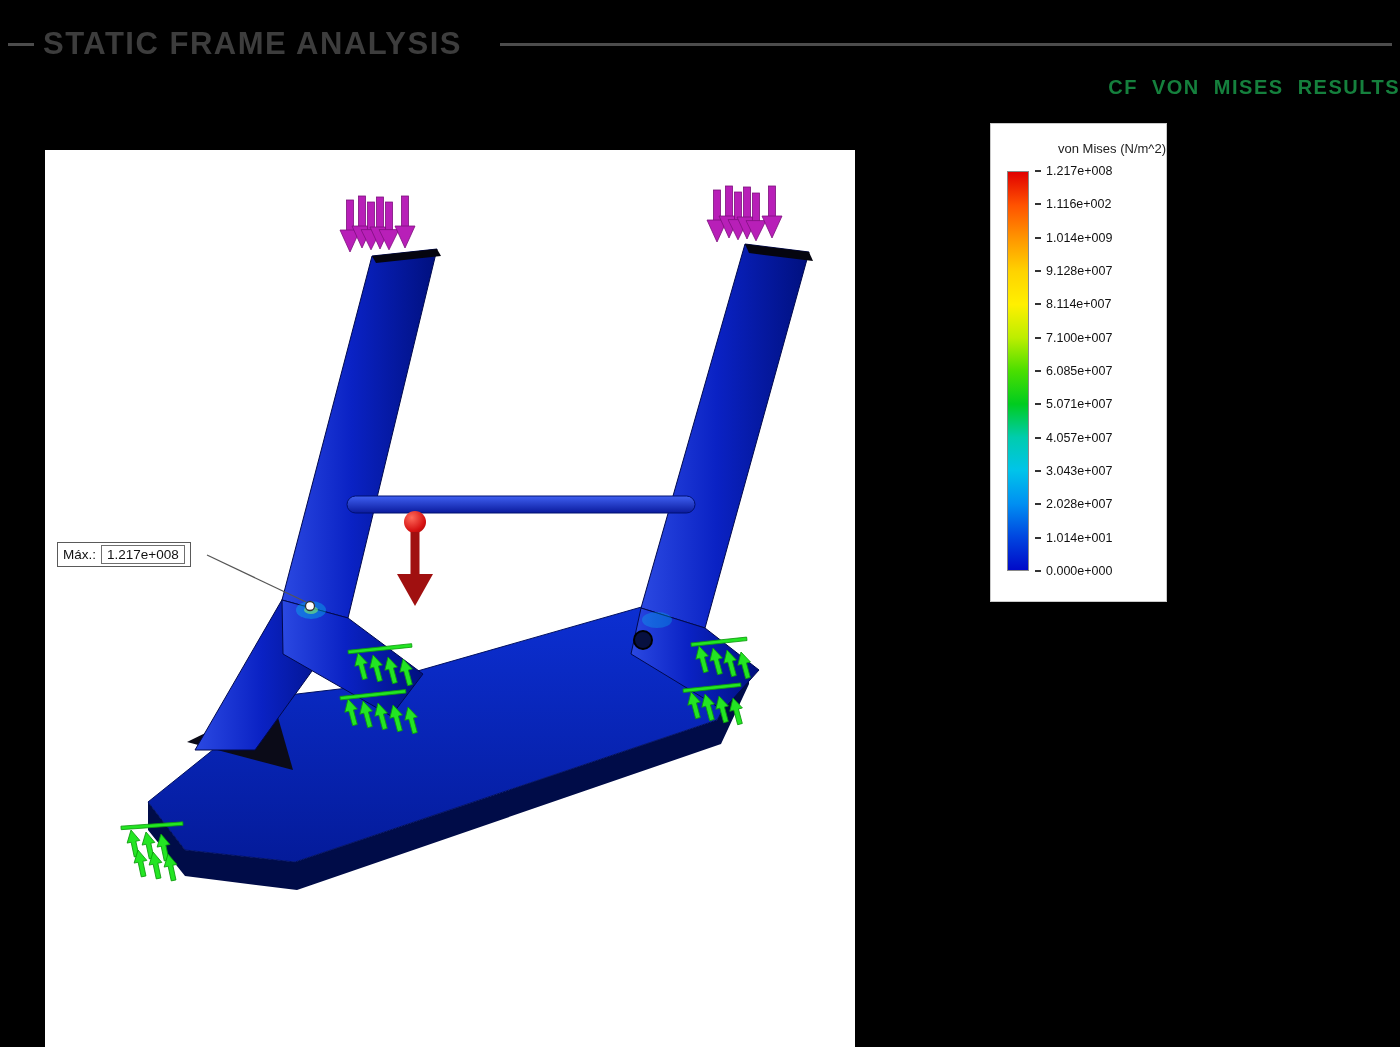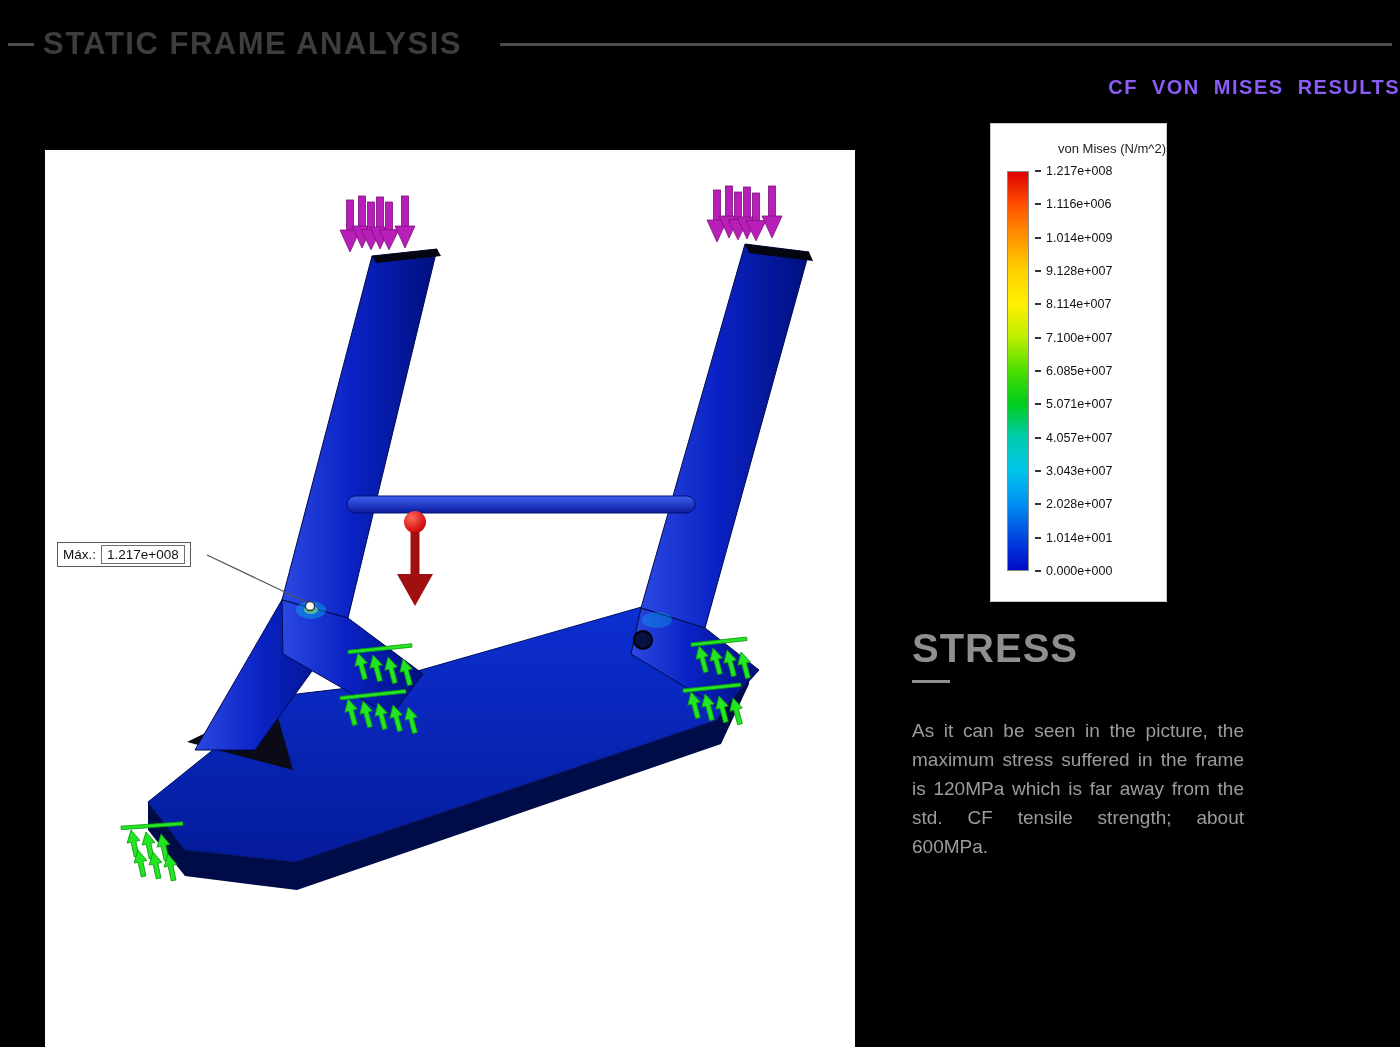--- a/index.html
+++ b/index.html
@@ -7,21 +7,21 @@
   body { width: 1400px; height: 1047px; font-family: "Liberation Sans", sans-serif; }
 
   .slide { position: relative; width: 1400px; height: 1047px; background: #000; overflow: hidden; }
 
   
   .header { position: absolute; left: 0; top: 26px; width: 100%; text-align: right; }
   .title-row { display: flex; align-items: center; }
   .title-dash { width: 26px; height: 3px; background: #4c4c4c; margin: 0 9px 0 8px; flex: 0 0 auto; }
   .page-title { font-size: 31px; font-weight: 700; color: #3d3d3d; letter-spacing: 1.5px; white-space: nowrap; }
   .title-rule { flex: 1; height: 3px; background: #4c4c4c; margin-left: 38px; margin-right: 8px; }
-  .page-subtitle { margin-left: 43px; margin-top: 14px; font-size: 20px; font-weight: 700; color: #8b5cf6; letter-spacing: 1.5px; word-spacing: 7px; }
+  .page-subtitle { margin-left: 43px; margin-top: 14px; font-size: 20px; font-weight: 700; color: #15803d; letter-spacing: 1.5px; word-spacing: 7px; }
 
   
   .figure-panel { position: absolute; left: 45px; top: 150px; width: 810px; height: 959px; background: #fff; }
   .figure-panel svg { position: absolute; left: 0; top: 0; }
   .max-callout { position: absolute; left: 12px; top: 392px; background: #fff; border: 1px solid #5a5a5a;
                  padding: 2px 5px; font-size: 13.5px; color: #111; display: flex; align-items: center; gap: 5px; }
   .max-callout .max-value { border: 1px solid #6f6f6f; padding: 0 5px; line-height: 17px; }
 
   
   .legend-panel { position: absolute; left: 990px; top: 123px; width: 177px; height: 479px;
@@ -193,21 +193,21 @@
     <div class="legend-title">von Mises (N/m^2)</div>
     <div class="legend-body">
       <div class="color-bar"></div>
       <div class="legend-labels">
         <div class="legend-row">
             <span class="legend-tick"></span>
             <span class="legend-value">1.217e+008</span>
           </div>
         <div class="legend-row">
             <span class="legend-tick"></span>
-            <span class="legend-value">1.116e+006</span>
+            <span class="legend-value">1.116e+002</span>
           </div>
         <div class="legend-row">
             <span class="legend-tick"></span>
             <span class="legend-value">1.014e+009</span>
           </div>
         <div class="legend-row">
             <span class="legend-tick"></span>
             <span class="legend-value">9.128e+007</span>
           </div>
         <div class="legend-row">
@@ -243,19 +243,14 @@
             <span class="legend-value">1.014e+001</span>
           </div>
         <div class="legend-row">
             <span class="legend-tick"></span>
             <span class="legend-value">0.000e+000</span>
           </div>
       </div>
     </div>
   </aside>
 
-  <section class="stress-section">
-    <h3 class="stress-heading">STRESS</h3>
-    <div class="stress-rule"></div>
-    <p class="stress-body">As it can be seen in the picture, the maximum stress suffered in the frame is 120MPa which is far away from the std. CF tensile strength; about 600MPa.</p>
-  </section>
 
 </div>
 
 </body></html>

